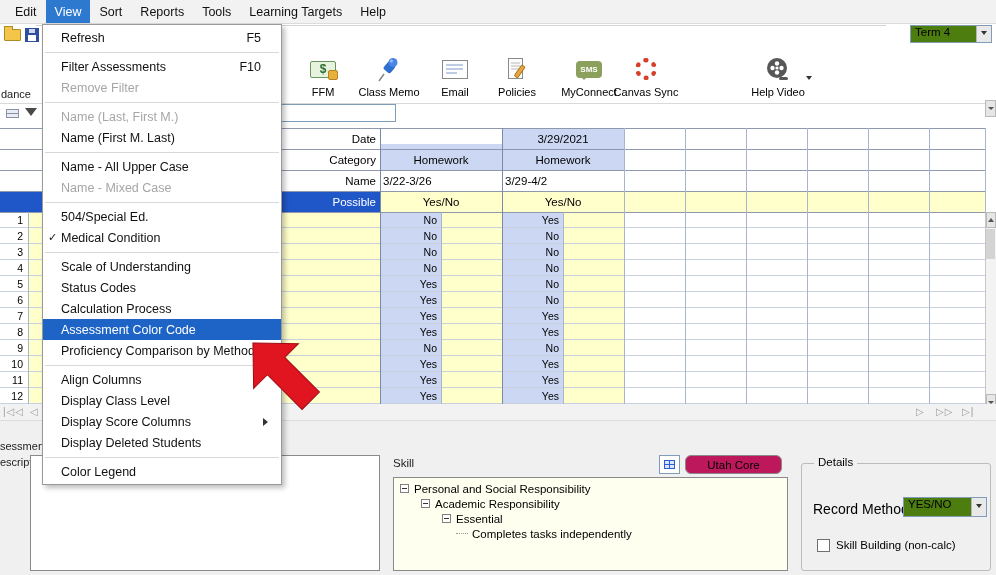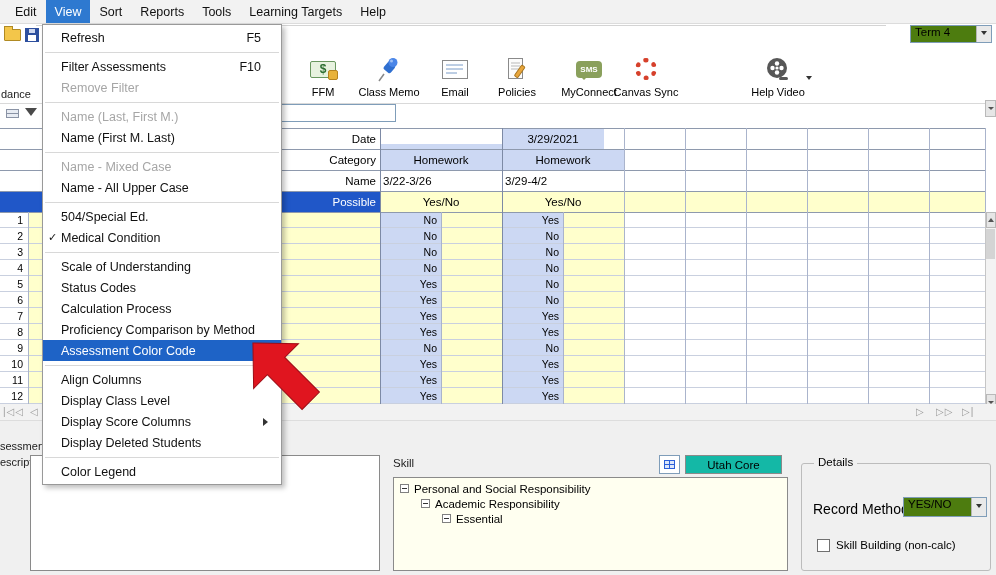--- a/index.html
+++ b/index.html
@@ -61,21 +61,21 @@
   .hline{height:1px;background:#8e99ad;left:0;width:985px}
   .vscroll{left:985px;top:212px;width:11px;height:198px;background:#f3f3f3;border-left:1px solid #c6c6c6}
   .sbtn{background:#e6e6e6;border:1px solid #b9b9b9;display:flex;align-items:center;justify-content:center}
   .thumb{left:986px;top:229px;width:9px;height:30px;background:#d4d4d4}
 
   
   .navrow{left:0;top:404px;width:996px;height:16px;background:#f2f2f2}
   .nav{font-size:10px;color:#9b9b9b;letter-spacing:1px;white-space:nowrap}
   .bottompanel{left:0;top:420px;width:996px;height:155px;background:#f0f0f0;border-top:1px solid #dddddd}
   .descbox{left:30px;top:455px;width:350px;height:116px;background:#fff;border:1px solid #8a8a8a}
-  .btn{background:#14b8a6;border:1px solid #8a8a8a;border-radius:0;display:flex;align-items:center;justify-content:center;font-size:11.5px}
+  .btn{background:#be185d;border:1px solid #8a8a8a;border-radius:6px;display:flex;align-items:center;justify-content:center;font-size:11.5px}
   .skillbtn{left:659px;top:455px;width:21px;height:19px;background:#fff;border:1px solid #7f9db9;display:flex;align-items:center;justify-content:center}
   .pane{width:11px;height:9px;border:1px solid #2b5fd9;position:relative;background:#dce6fa}
   .pane::before{content:"";position:absolute;left:4px;top:0;bottom:0;width:1px;background:#2b5fd9}
   .pane::after{content:"";position:absolute;left:0;right:0;top:3px;height:1px;background:#2b5fd9}
   .tree{left:393px;top:477px;width:395px;height:94px;background:#fffff0;border:1px solid #8a8a8a;padding-top:3px;font-size:11.5px;overflow:hidden}
   .trow{height:15px;display:flex;align-items:center;white-space:nowrap}
   .tbox{width:9px;height:9px;border:1px solid #808080;background:#fff;display:inline-block;position:relative;margin-right:5px;flex:none}
   .tbox::before{content:"";position:absolute;left:1px;right:1px;top:3px;height:1px;background:#333}
   .tdash{display:inline-block;width:12px;border-top:1px dotted #999;margin-right:4px}
   .groupbox{left:801px;top:463px;width:190px;height:108px;border:1px solid #bcbcbc;border-radius:3px}
@@ -215,21 +215,21 @@
   <div class="abs hlabel" style="top:128px">Date</div>
   <div class="abs hlabel" style="top:149px">Category</div>
   <div class="abs hlabel" style="top:170px">Name</div>
   <div class="abs hlabel possible" style="top:191px">Possible</div>
 
   <div class="abs hcell lav" style="left:380px;top:144px;width:122px">3/26/2021</div>
   <div class="abs hcell lav" style="left:380px;top:149px;width:122px">Homework</div>
   <div class="abs hcell namecell" style="left:380px;top:170px;width:122px">3/22-3/26</div>
   <div class="abs hcell posscell" style="left:380px;top:191px;width:122px">Yes/No</div>
 
-  <div class="abs hcell lav" style="left:502px;top:128px;width:102px">3/29/2021</div>
+  <div class="abs hcell lav" style="left:502px;top:128px;width:122px">3/29/2021</div>
   <div class="abs hcell lav" style="left:502px;top:149px;width:122px">Homework</div>
   <div class="abs hcell namecell" style="left:502px;top:170px;width:122px">3/29-4/2</div>
   <div class="abs hcell posscell" style="left:502px;top:191px;width:122px">Yes/No</div>
 
   <div class="abs" style="left:624px;top:191px;width:361px;height:21px;background:#ffffcc"></div>
 
   <div class="abs gutter">
     <div class="rn">1</div>
     <div class="rn">2</div>
     <div class="rn">3</div>
@@ -337,20 +337,24 @@
       <span>Personal and Social Responsibility</span>
     </div>
     <div class="trow" style="padding-left:27px">
       <span class="tbox"></span>
       <span>Academic Responsibility</span>
     </div>
     <div class="trow" style="padding-left:48px">
       <span class="tbox"></span>
       <span>Essential</span>
     </div>
+    <div class="trow" style="padding-left:62px">
+      <span class="tdash"></span>
+      <span>Completes tasks independently</span>
+    </div>
   </div>
 
   <div class="abs groupbox">
     <span class="gtitle">Details</span>
     <span class="abs" style="left:11px;top:37px;font-size:14px">Record Method</span>
     <div class="combo abs" style="left:101px;top:33px;width:84px;height:20px">
       <span class="combo-text">YES/NO</span>
       <span class="combo-btn">
           <span class="tri-down" style="margin-top:0"></span>
         </span>
@@ -373,49 +377,49 @@
       <span>Remove Filter</span>
     </div>
     <div class="vsep"></div>
     <div class="vitem dis">
       <span>Name (Last, First M.)</span>
     </div>
     <div class="vitem">
       <span>Name (First M. Last)</span>
     </div>
     <div class="vsep"></div>
+    <div class="vitem">
+      <span>Name - All Upper Case</span>
+    </div>
     <div class="vitem dis">
       <span>Name - Mixed Case</span>
     </div>
-    <div class="vitem">
-      <span>Name - All Upper Case</span>
-    </div>
     <div class="vsep"></div>
     <div class="vitem">
       <span>504/Special Ed.</span>
     </div>
     <div class="vitem">
       <span class="vcheck">✓</span>
       <span>Medical Condition</span>
     </div>
     <div class="vsep"></div>
     <div class="vitem">
       <span>Scale of Understanding</span>
     </div>
     <div class="vitem">
       <span>Status Codes</span>
     </div>
     <div class="vitem">
       <span>Calculation Process</span>
     </div>
-    <div class="vitem">
-      <span>Proficiency Comparison by Method</span>
-    </div>
     <div class="vitem hl">
       <span>Assessment Color Code</span>
+    </div>
+    <div class="vitem">
+      <span>Proficiency Comparison by Method</span>
     </div>
     <div class="vsep"></div>
     <div class="vitem">
       <span>Align Columns</span>
     </div>
     <div class="vitem">
       <span>Display Class Level</span>
     </div>
     <div class="vitem">
       <span>Display Score Columns</span>

